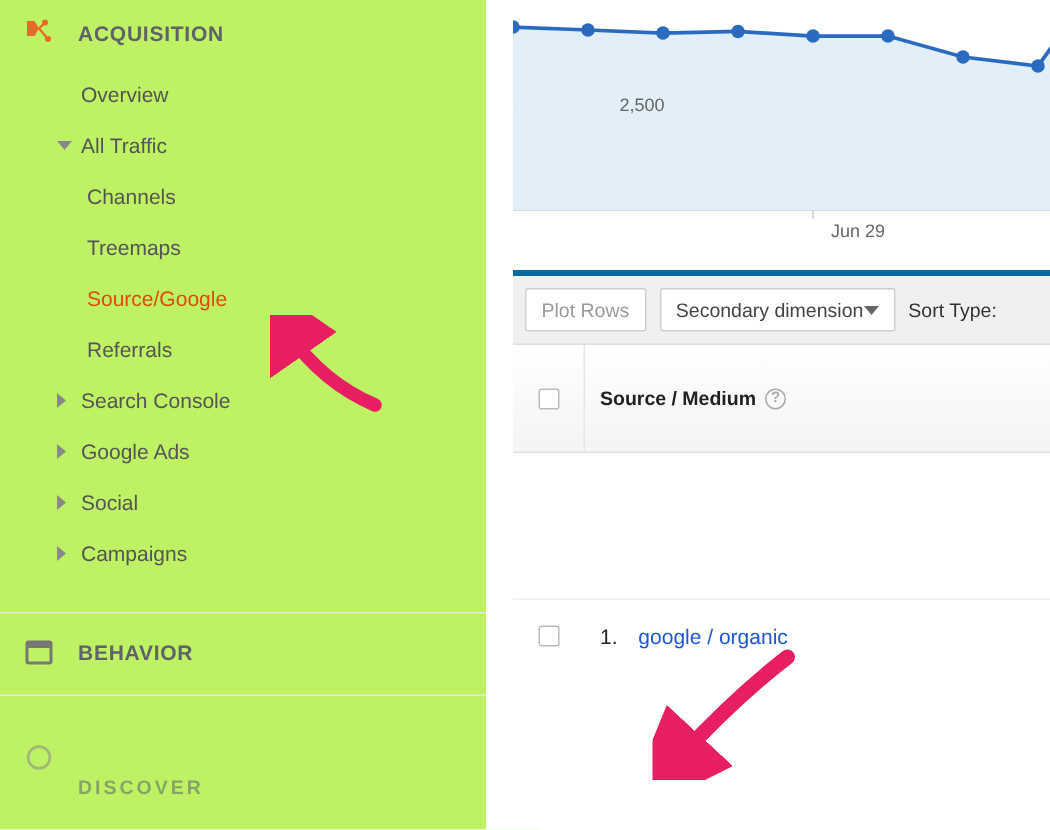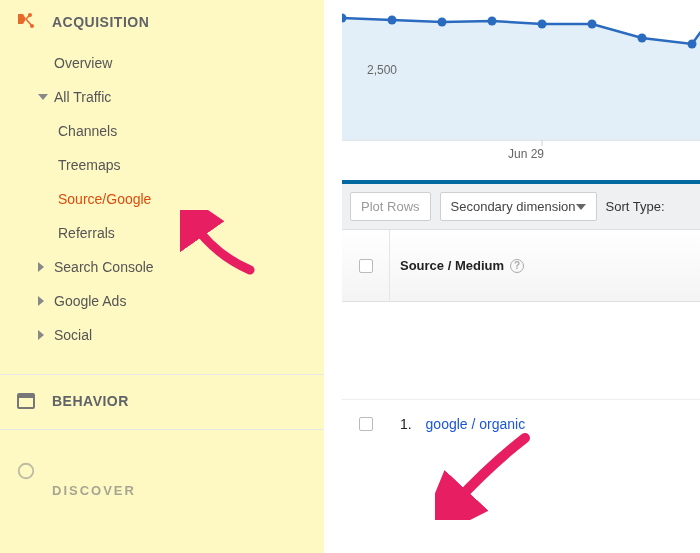--- a/index.html
+++ b/index.html
@@ -1,37 +1,37 @@
 <!DOCTYPE html>
 <html><head>
 <meta charset="utf-8">
 <style>
   * { box-sizing: border-box; margin: 0; padding: 0; }
   body { font-family: Arial, Helvetica, sans-serif; font-size: 13px; color: #333; background: #fff; width: 700px; height: 553px; position: relative; overflow: hidden; }
 
-  .sidebar { position: absolute; left: 0; top: 0; width: 360px; height: 553px; border-right: 1px solid #e6e6e6; background: #fef9c3; }
+  .sidebar { position: absolute; left: 0; top: 0; width: 360px; height: 553px; border-right: 1px solid #e6e6e6; background: #bef264; }
   .side-section { }
   .side-header { display: flex; align-items: center; padding: 10px 12px 10px 14px; font-size: 14px; color: #5f6368; letter-spacing: 0.5px; font-weight: 600; }
   .side-header .icon { width: 24px; height: 24px; margin-right: 14px; display:flex; align-items:center; justify-content:center; }
   .side-items { padding: 2px 0 16px 0; }
   .side-item { display: flex; align-items: center; padding: 9px 10px 9px 54px; font-size: 14px; color: #555; cursor: pointer; position: relative; }
   .side-item.child { padding-left: 58px; }
   .side-item .caret { position: absolute; left: 38px; width: 0; height: 0; }
   .side-item.group .caret { left: 38px; }
   .side-item .caret.right { border-top: 5px solid transparent; border-bottom: 5px solid transparent; border-left: 6px solid #888; }
   .side-item .caret.down { border-left: 5px solid transparent; border-right: 5px solid transparent; border-top: 6px solid #888; }
   .side-item.selected { color: #dd4b0d; font-weight: 500; }
   .side-item.group { font-weight: 400; }
   .side-sep { height: 1px; background: #e7e7e7; margin: 6px 0 4px 0; }
 
   .main { position: absolute; left: 324px; top: 0; width: 376px; height: 553px; padding-left: 18px; background: #fff; }
 
   .chart-box { position: relative; width: 360px; height: 170px; margin-top: 0; }
   .chart-box svg { position: absolute; left: 0; top: 0; }
-  .axis-label { position: absolute; font-size: 12px; color: #666; }
+  .axis-label { position: absolute; font-size: 12px; color: #666; margin-left: 46px; }
   .axis-label.y25 { left: 25px; top: 63px; }
   .axis-label.xjun { left: 166px; top: 147px; }
 
   .prim-dim { margin-top: 28px; font-size: 13px; color: #333; }
   .prim-dim .label { color: #222; }
   .prim-dim .tab { display: inline-block; margin-left: 6px; padding: 3px 4px; }
   .prim-dim .tab.active { font-weight: 700; color: #000; border-bottom: 2px solid #555; }
   .prim-dim .tab.link { color: #1a57d6; cursor: pointer; }
 
   .toolbar { margin-top: 10px; background: #eef0f1; border-top: 4px solid #0369a1; border-bottom: 1px solid #dedfe0; padding: 8px 8px; display:flex; align-items:center; gap: 9px; }
@@ -97,20 +97,24 @@
         <span class="caret right"></span>
         <span>Search Console</span>
       </div>
       <div class="side-item group">
         <span class="caret right"></span>
         <span>Google Ads</span>
       </div>
       <div class="side-item group">
         <span class="caret right"></span>
         <span>Social</span>
+      </div>
+      <div class="side-item group">
+        <span class="caret right"></span>
+        <span>Campaigns</span>
       </div>
     </div>
   </div>
 
   <div class="side-sep"></div>
 
   <div class="side-header">
     <span class="icon">
       <svg width="20" height="20" viewBox="0 0 20 20">
         <rect x="2" y="3" width="16" height="14" rx="1" fill="none" stroke="#777" stroke-width="2"></rect>

